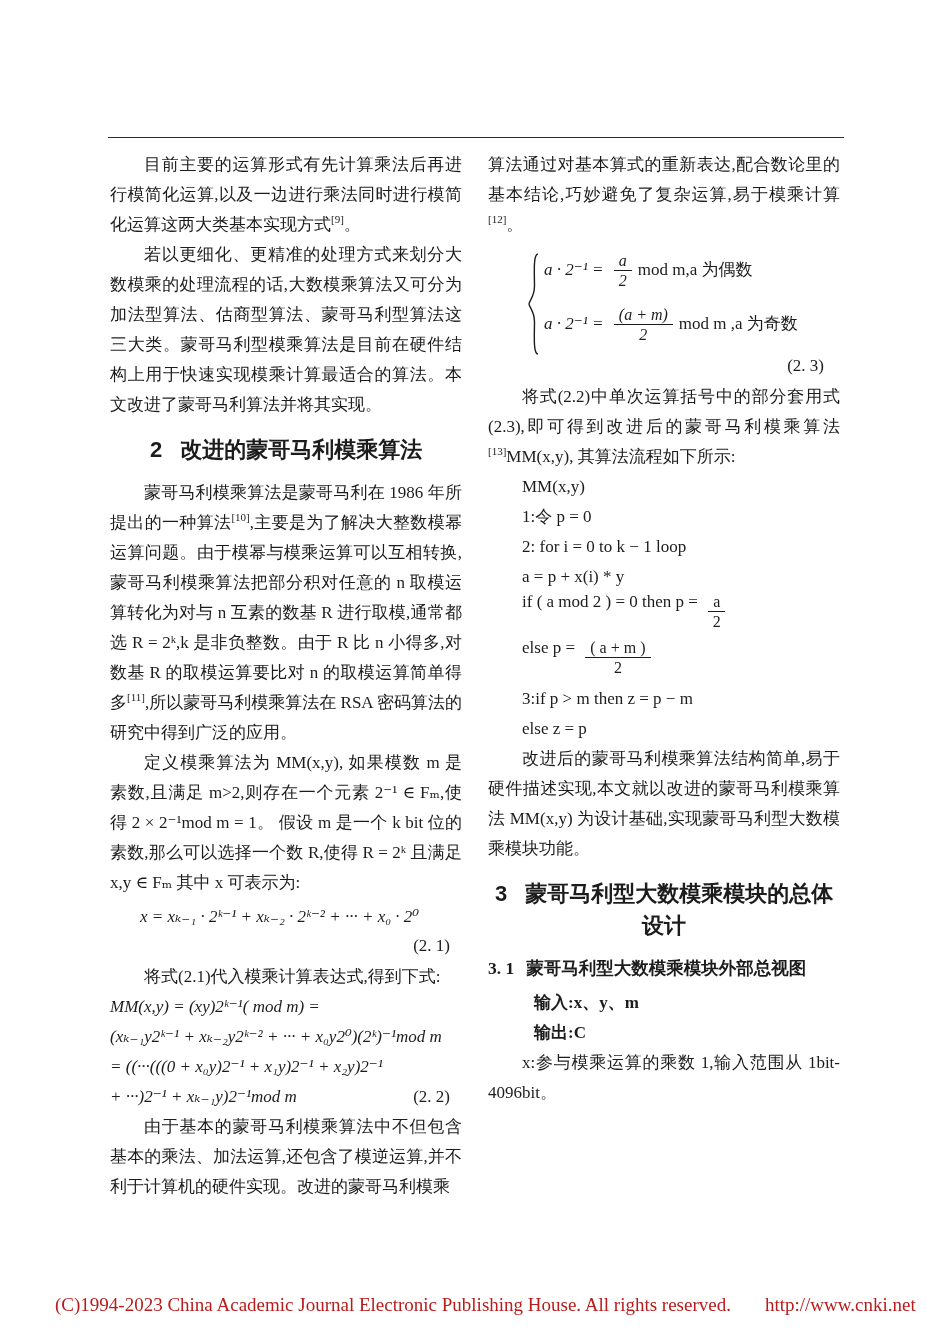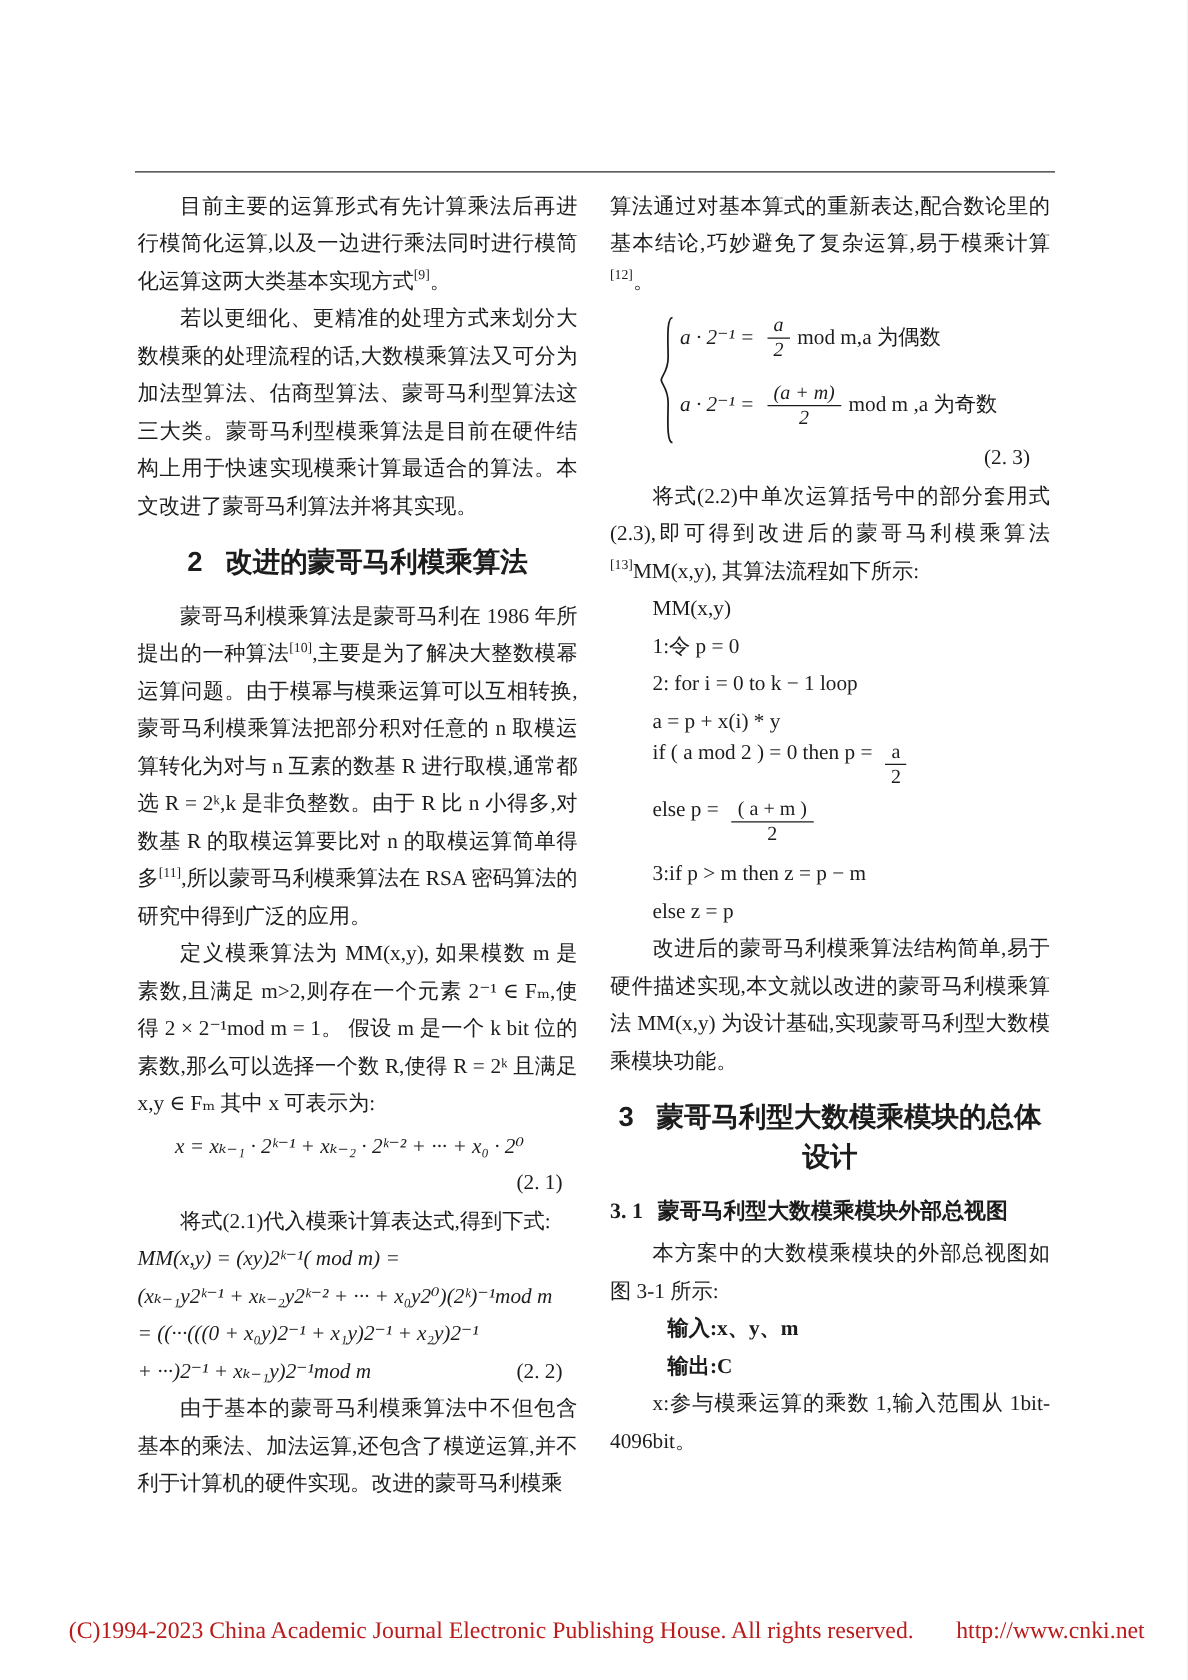--- a/index.html
+++ b/index.html
@@ -145,21 +145,20 @@
       <div class="aline">3:if p &gt; m then z = p − m</div>
       <div class="aline">else z = p</div>
     </div>
 
     <p class="bp">改进后的蒙哥马利模乘算法结构简单,易于硬件描述实现,本文就以改进的蒙哥马利模乘算法 MM(x,y) 为设计基础,实现蒙哥马利型大数模乘模块功能。</p>
 
     <h2 class="sec-h"><span class="hnum">3</span><span>蒙哥马利型大数模乘模块的总体设计</span></h2>
 
     <h3 class="sub-h"><span class="hnum">3. 1</span><span>蒙哥马利型大数模乘模块外部总视图</span></h3>
 
-    <p class="bp">本方案中的大数模乘模块的外部总视图如图 3-1 所示:</p>
     <p class="io">输入:x、y、m</p>
     <p class="io">输出:C</p>
     <p class="bp">x:参与模乘运算的乘数 1,输入范围从 1bit-4096bit。</p>
   </section>
 
   <div class="ftr">
     <span>(C)1994-2023 China Academic Journal Electronic Publishing House. All rights reserved.</span>
     <span>http://www.cnki.net</span>
   </div>
 

